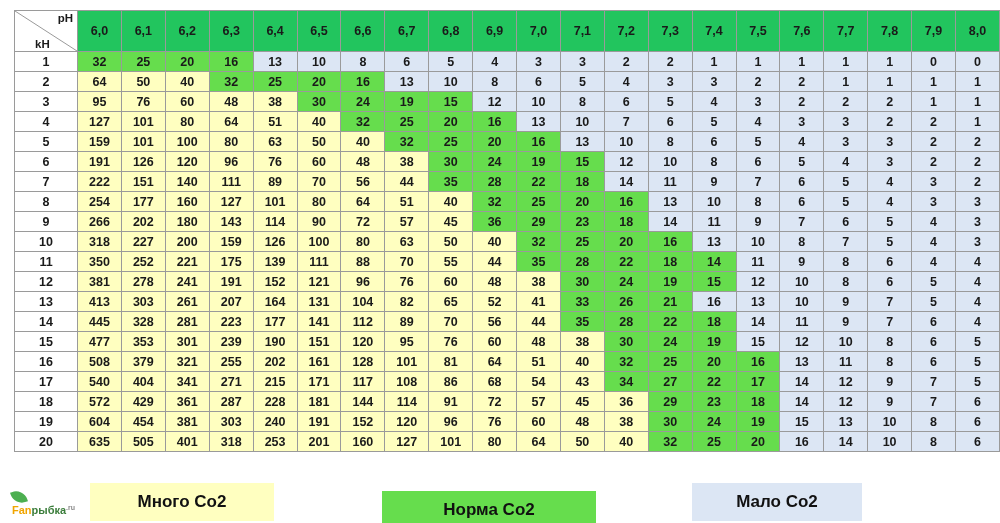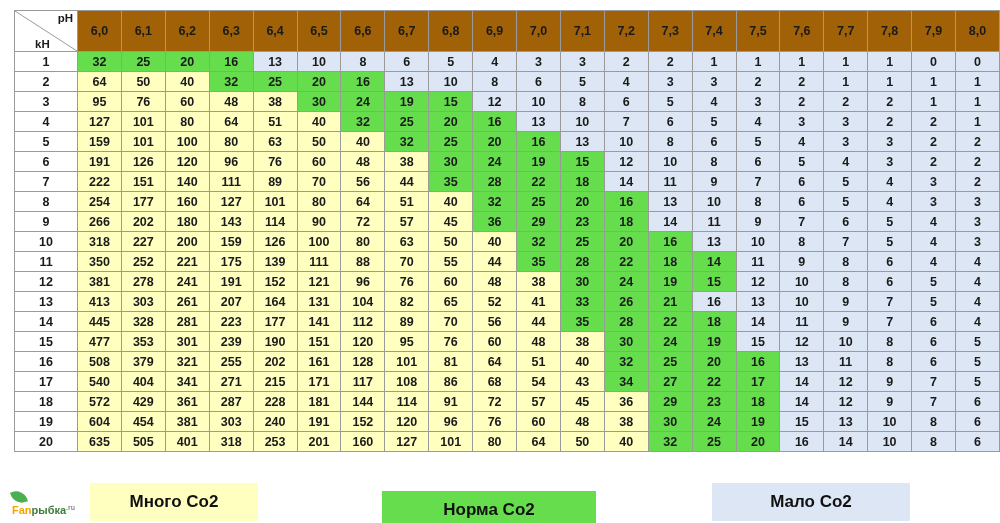--- a/index.html
+++ b/index.html
@@ -22,21 +22,21 @@
     text-align:center;
     vertical-align:middle;
     font-size:12.5px;
     font-weight:bold;
     color:#1a1a1a;
     height:19px;
     padding:0;
   }
   td.val{width:43px;}
   th.corner{width:62px;height:40px;padding:0;position:relative;background:#fff;}
-  th.hdr{width:43px;background:#a16207;font-size:12.5px;}
+  th.hdr{width:43px;background:#22c55e;font-size:12.5px;}
   td.rowhdr{width:62px;background:#fff;font-size:12.5px;}
 
   .corner-inner{position:relative;width:62px;height:40px;}
   .corner-inner svg{position:absolute;left:0;top:0;}
   .corner-ph{position:absolute;right:4px;top:1px;font-size:11.5px;font-weight:bold;padding-left:8px;}
   .corner-kh{position:absolute;left:4px;bottom:1px;font-size:11.5px;font-weight:bold;margin-left:16px;}
 
   .c-y{background:#ffffc0;}
   .c-g{background:#66dd4d;}
   .c-b{background:#dce6f4;}
@@ -47,23 +47,23 @@
   }
   .legend-box{
     position:absolute;
     height:38px;
     line-height:38px;
     text-align:center;
     font-size:17px;
     font-weight:bold;
     color:#111;
   }
-  #lg-many{left:90px;top:3px;width:168px;background:#ffffc0;}
+  #lg-many{left:90px;top:3px;width:184px;background:#ffffc0;}
   #lg-norm{left:382px;top:3px;width:214px;background:#66dd4d;margin-top:8px;}
-  #lg-few{left:712px;top:3px;width:198px;background:#dce6f4;}
+  #lg-few{left:692px;top:3px;width:170px;background:#dce6f4;}
 
   .logo{
     position:absolute;left:12px;top:480px;
     width:74px;height:30px;
     font-size:11px;color:#2e8b3d;font-weight:bold;
   }
   .logo .leaf{
     display:inline-block;width:14px;height:14px;
     background:#4caf50;border-radius:0 12px 0 12px;
     transform:rotate(-20deg);vertical-align:-3px;margin-right:2px;

